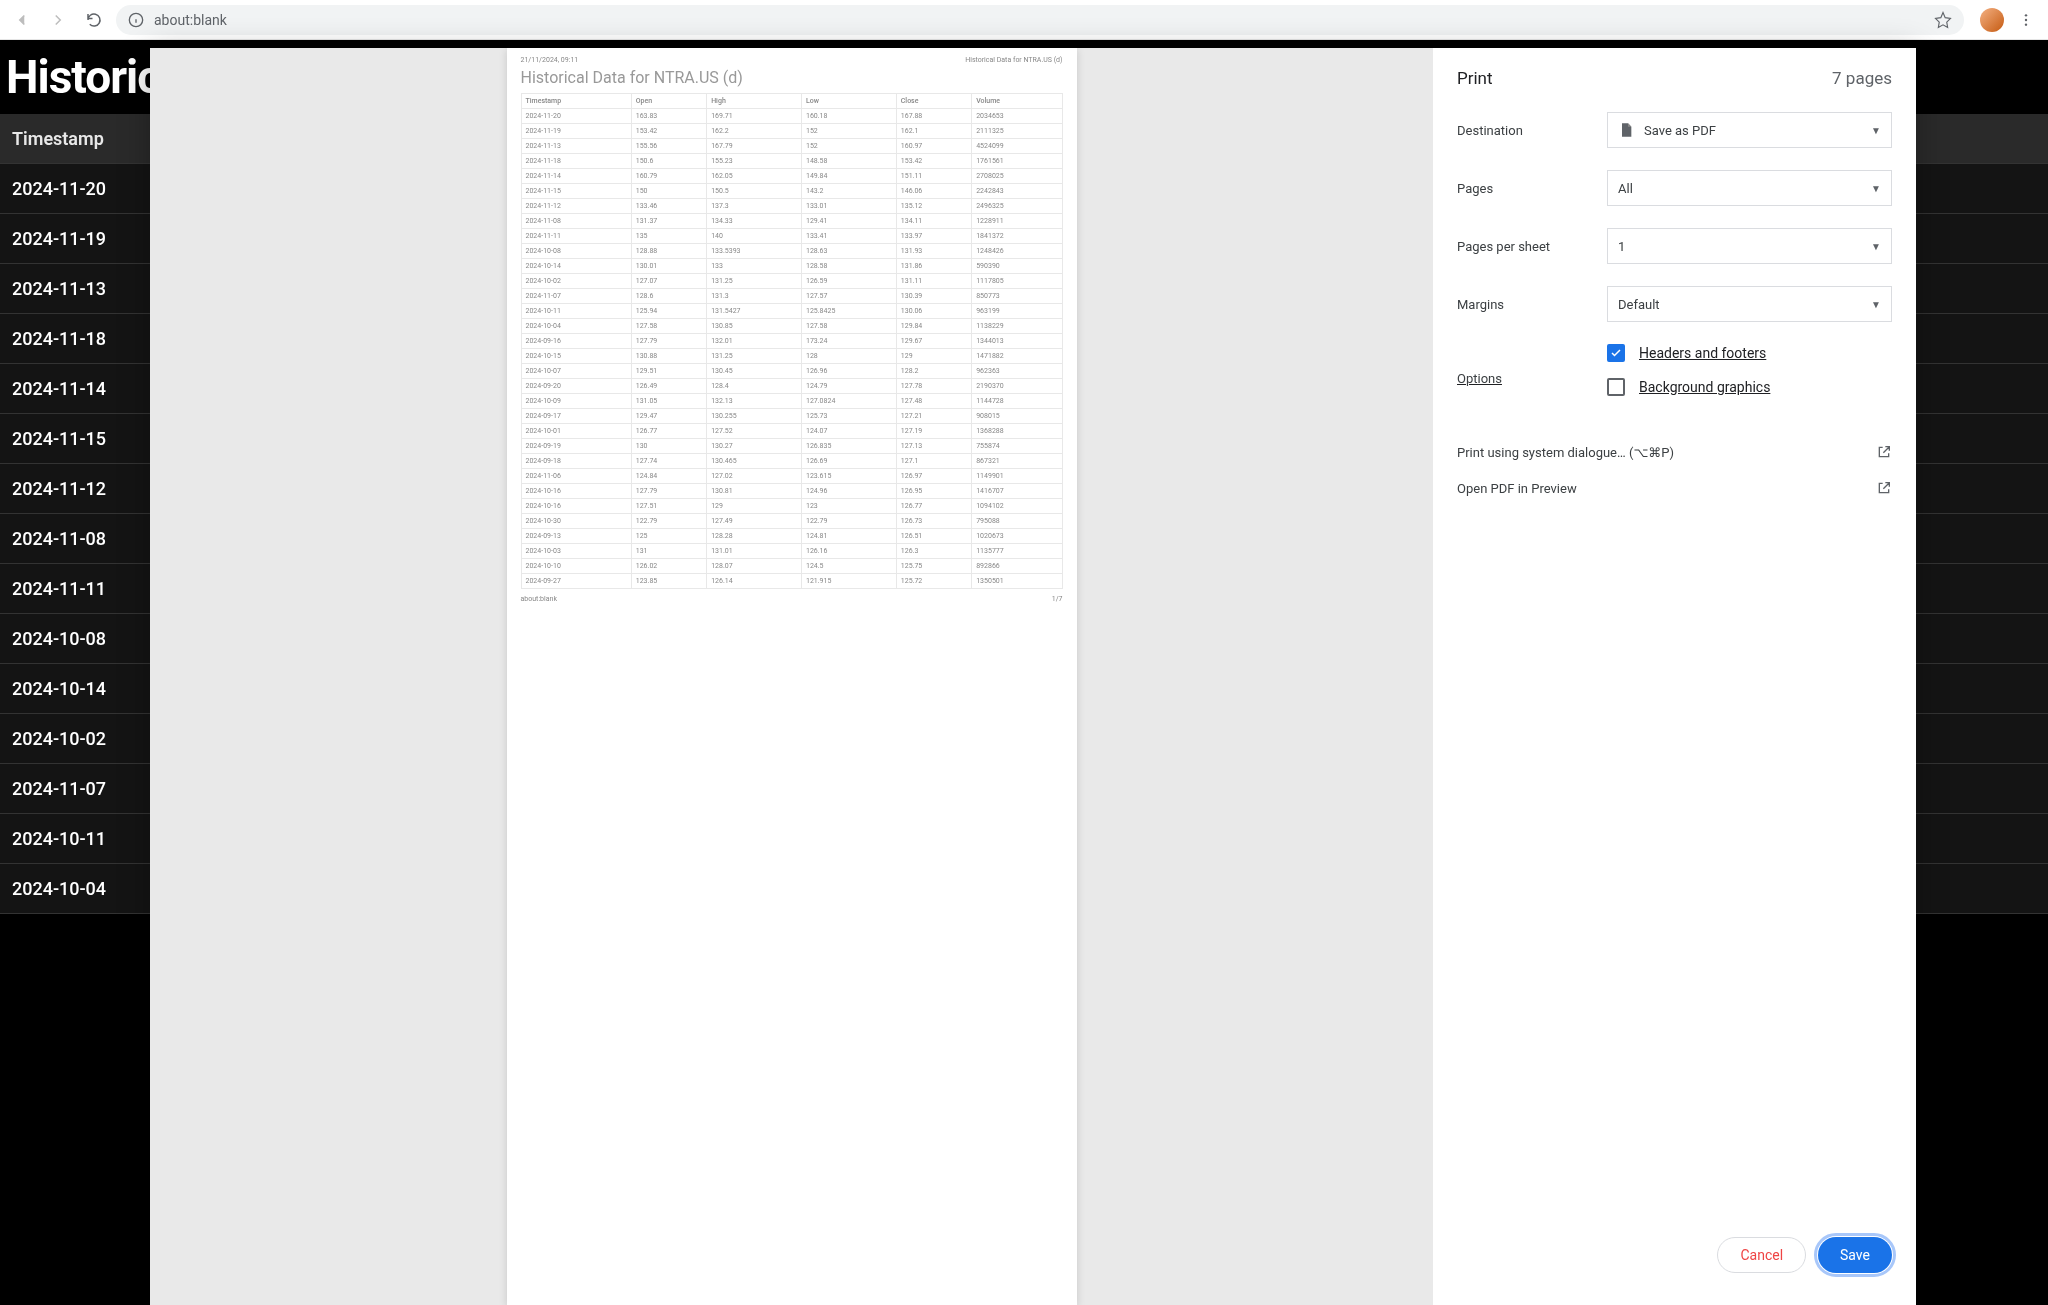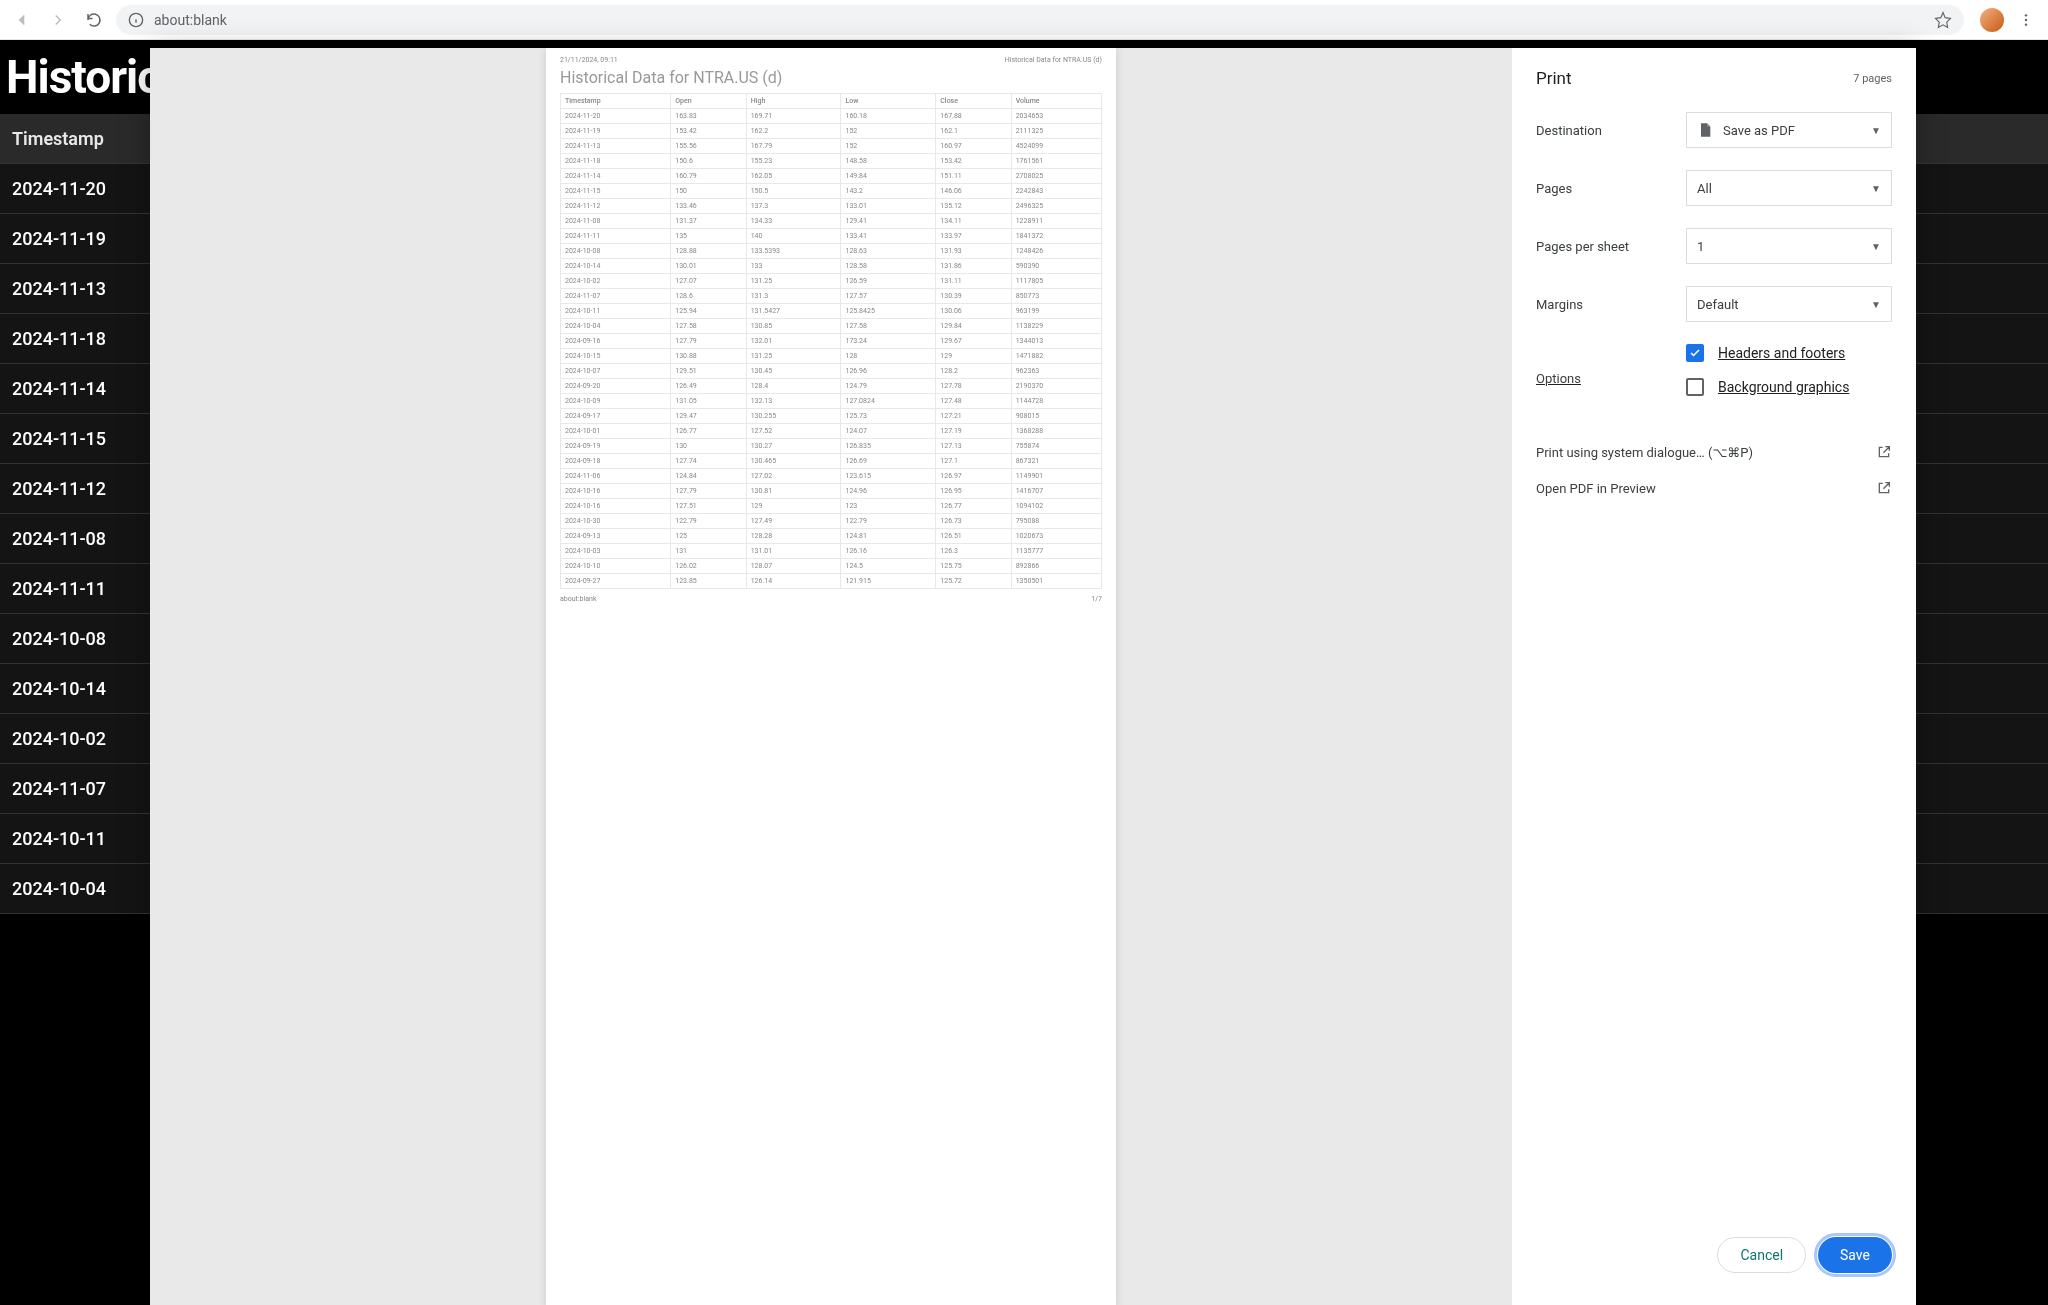--- a/index.html
+++ b/index.html
@@ -29,38 +29,38 @@
 .preview-pane { flex: 1; background: #e9e9e9; display:flex; justify-content:center; padding: 0 30px; overflow:hidden;}
 .preview-sheet { width: 100%; max-width: 570px; height: 100%; background: #fff; box-shadow: 0 2px 8px rgba(0,0,0,0.15); padding: 8px 14px; font-size: 8px; color: #666; }
 .pv-header { display:flex; justify-content:space-between; font-size:7px; color:#888; margin-bottom:3px;}
 .pv-title { font-size: 16px; color: #999; margin: 4px 0 6px; font-weight: 400; }
 .pv-table { width: 100%; border-collapse: collapse; }
 .pv-table th, .pv-table td { border: 1px solid #e8e8e8; padding: 3px 4px; font-size: 7px; color: #888; text-align:left;}
 .pv-table th { font-weight:500; }
 .pv-footer { display:flex; justify-content:space-between; font-size:7px; color:#888; margin-top:6px;}
 
 
-.settings-pane { width: 404px; background: #fff; padding: 20px 24px; display:flex; flex-direction:column; font-size:14px; color:#202124;}
+.settings-pane { width: 483px; background: #fff; padding: 20px 24px; display:flex; flex-direction:column; font-size:14px; color:#202124;}
 .sp-head { display:flex; justify-content:space-between; align-items:center; margin-bottom: 24px;}
 .sp-head h2 { font-size: 17px; font-weight: 400;}
-.sp-head .pg { color:#5f6368; font-size: 11px;}
+.sp-head .pg { color:#5f6368; font-size: 17px;}
 .row { display:flex; align-items:center; margin-bottom: 22px; }
 .row-label { width: 150px; color:#3c4043; font-size:13px;}
 .row-control { flex:1; }
 .dropdown { width: 100%; height: 36px; border:1px solid #dadce0; border-radius: 0; display:flex; align-items:center; padding:0 10px; font-size:13px; color:#3c4043; position:relative; }
 .dropdown .dd-caret { margin-left:auto; color:#5f6368; font-size:10px;}
 .dd-icon { margin-right:10px; color:#5f6368;}
 .checkbox-row { display:flex; align-items:center; gap:14px; margin-bottom:16px;}
 .checkbox { width:18px; height:18px; border:2px solid #5f6368; border-radius:2px; display:flex; align-items:center; justify-content:center;}
 .checkbox.checked { background:#1a73e8; border-color:#1a73e8; color:#fff;}
 .link-row { display:flex; justify-content:space-between; align-items:center; padding: 10px 0; color:#3c4043; font-size:13px;}
 .link-row .ext-icon { color:#5f6368;}
 .actions { margin-top:auto; display:flex; justify-content:flex-end; gap:12px; padding-bottom:12px;}
 .btn { height:36px; padding: 0 22px; border-radius:18px; font-size:14px; display:flex; align-items:center; justify-content:center; cursor:pointer;}
-.btn-cancel { background:#fff; border:1px solid #dadce0; color:#0f766e;}
+.btn-cancel { background:#fff; border:1px solid #dadce0; color:#ef4444;}
 .btn-save { background:#1a73e8; color:#fff; border:none; outline: 3px solid #a8c7fa; outline-offset: 1px;}
 
 svg { display:block; }
 </style>
 </head>
 <body>
 
 <div class="browser-chrome">
   <div class="nav-btn disabled">
     <svg width="18" height="18" viewBox="0 0 24 24">

